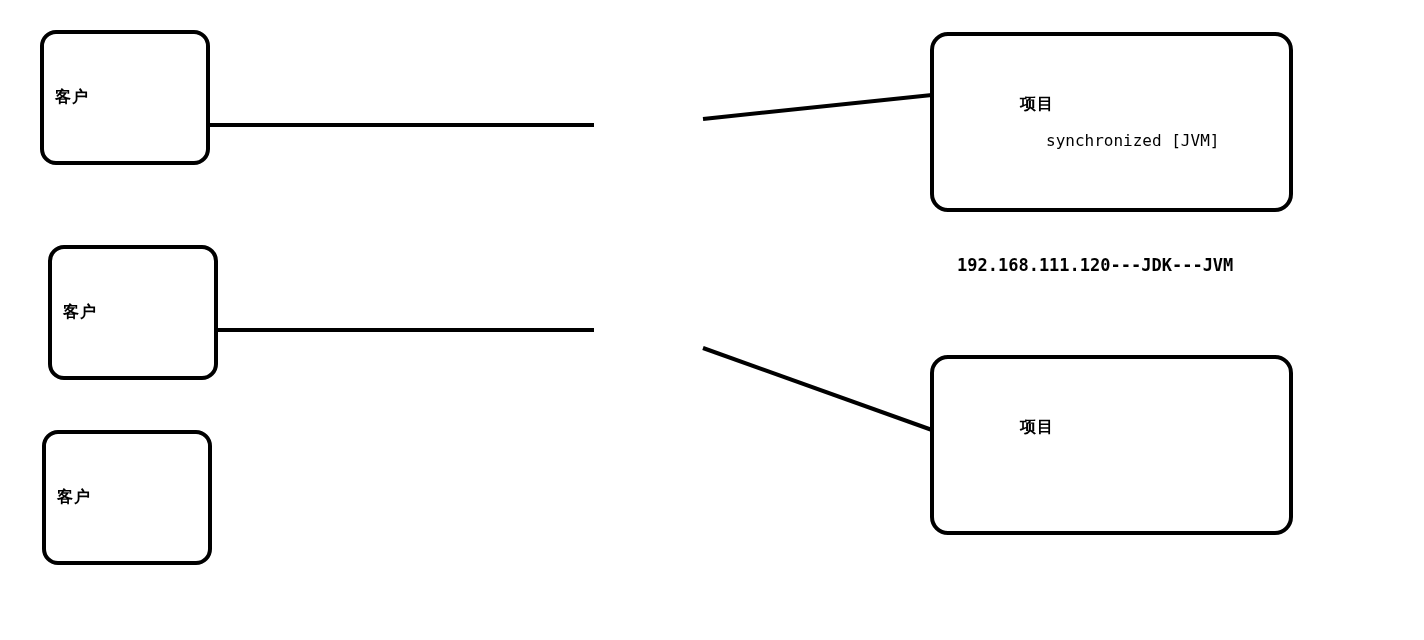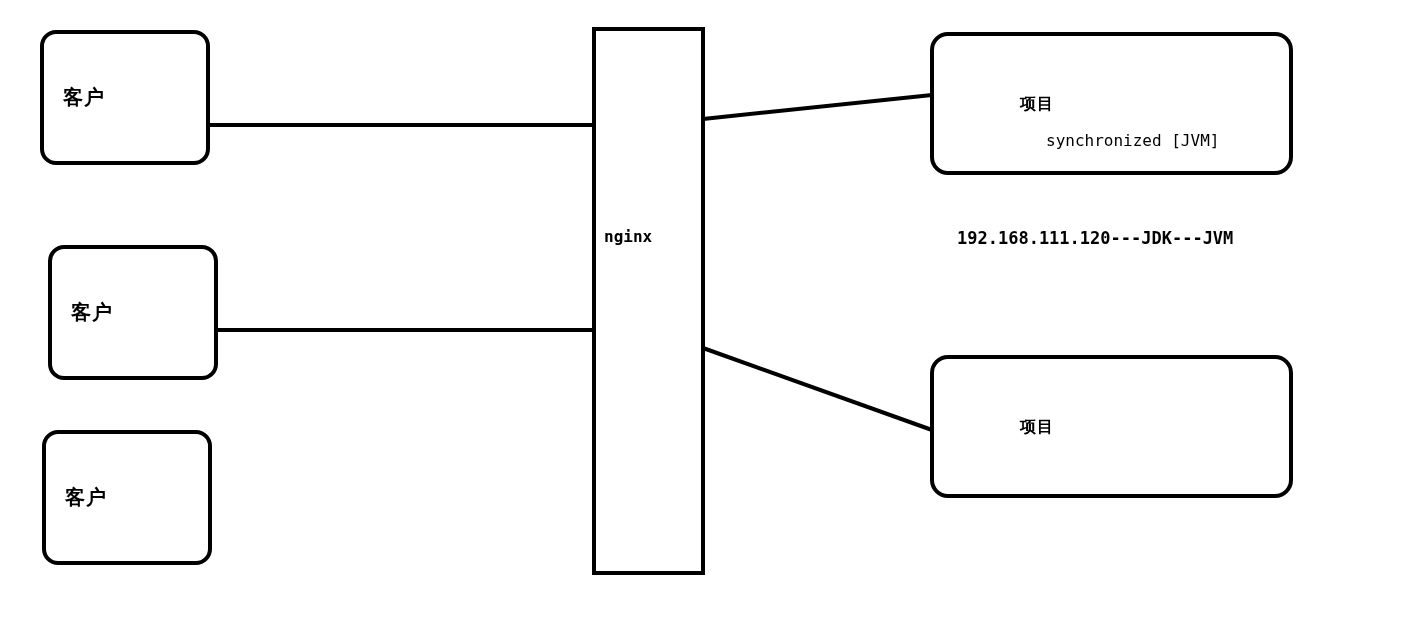--- a/index.html
+++ b/index.html
@@ -32,22 +32,22 @@
   }
   .client-box {
     width: 170px;
     height: 135px;
     border-radius: 16px;
     border-width: 4px;
     display: flex;
     align-items: center;
   }
   .client-box .client-label {
-    padding-left: 19px;
-    font-size: 20px;
+    padding-left: 11px;
+    font-size: 16px;
     font-weight: bold;
     letter-spacing: 1px;
   }
   .client-1 { left: 40px;  top: 30px;  }
   .client-2 { left: 48px;  top: 245px; }
   .client-3 { left: 42px;  top: 430px; }
 
   .nginx-box {
     left: 592px;
     top: 27px;
@@ -59,21 +59,21 @@
   .nginx-label {
     position: absolute;
     top: 196px;
     left: 8px;
     font-size: 16px;
     font-weight: bold;
   }
 
   .server-box {
     width: 363px;
-    height: 143px;
+    height: 180px;
     border-width: 4px;
     border-radius: 18px;
   }
   .server-1 { left: 930px; top: 32px;  }
   .server-2 { left: 930px; top: 355px; }
   .server-title {
     margin: 58px 0 0 86px;
     font-size: 16px;
     font-weight: bold;
     letter-spacing: 1px;
@@ -82,20 +82,21 @@
     margin: 16px 0 0 112px;
     font-size: 16px;
     font-weight: normal;
   }
 
   .caption {
     position: absolute;
     font-size: 17px;
     font-weight: bold;
     white-space: nowrap;
+    margin-top: 27px;
   }
   .caption-1 { left: 957px; top: 228px; }
   .caption-2 { left: 957px; top: 555px; }
 </style>
 </head>
 <body>
 
 <div class="canvas">
 
   <svg class="connectors" width="1424" height="640" viewBox="0 0 1424 640" xmlns="http://www.w3.org/2000/svg">
@@ -110,23 +111,20 @@
   </div>
 
   <div class="box client-box client-2">
     <span class="client-label">客户</span>
   </div>
 
   <div class="box client-box client-3">
     <span class="client-label">客户</span>
   </div>
 
-  <div class="box nginx-box">
-    <span class="nginx-label">nginx</span>
-  </div>
 
   <div class="box server-box server-1">
     <div class="server-title">项目</div>
     <div class="server-subtitle">synchronized [JVM]</div>
   </div>
   <div class="caption caption-1">192.168.111.120---JDK---JVM</div>
 
   <div class="box server-box server-2">
     <div class="server-title">项目</div>
   </div>

